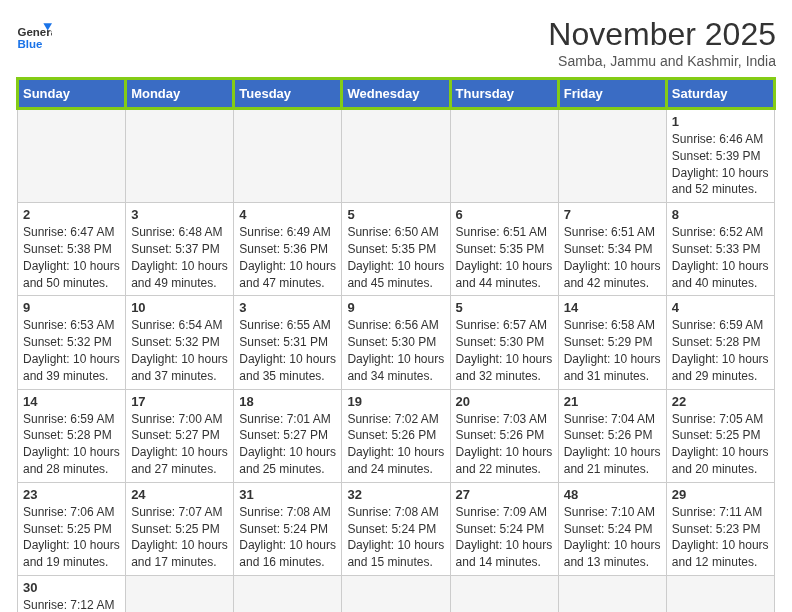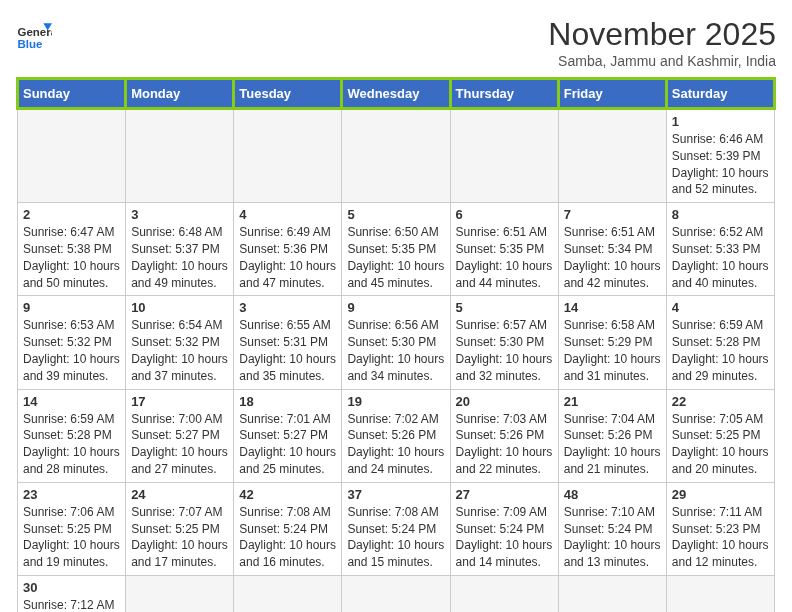--- a/index.html
+++ b/index.html
@@ -216,25 +216,25 @@
       <tr>
         <td>
           <div class="day-number">23</div>
           <div class="day-info">Sunrise: 7:06 AM<br>Sunset: 5:25 PM<br>Daylight: 10 hours and 19 minutes.</div>
         </td>
         <td>
           <div class="day-number">24</div>
           <div class="day-info">Sunrise: 7:07 AM<br>Sunset: 5:25 PM<br>Daylight: 10 hours and 17 minutes.</div>
         </td>
         <td>
-          <div class="day-number">42</div>
+          <div class="day-number">31</div>
           <div class="day-info">Sunrise: 7:08 AM<br>Sunset: 5:24 PM<br>Daylight: 10 hours and 16 minutes.</div>
         </td>
         <td>
-          <div class="day-number">37</div>
+          <div class="day-number">32</div>
           <div class="day-info">Sunrise: 7:08 AM<br>Sunset: 5:24 PM<br>Daylight: 10 hours and 15 minutes.</div>
         </td>
         <td>
           <div class="day-number">27</div>
           <div class="day-info">Sunrise: 7:09 AM<br>Sunset: 5:24 PM<br>Daylight: 10 hours and 14 minutes.</div>
         </td>
         <td>
           <div class="day-number">48</div>
           <div class="day-info">Sunrise: 7:10 AM<br>Sunset: 5:24 PM<br>Daylight: 10 hours and 13 minutes.</div>
         </td>

